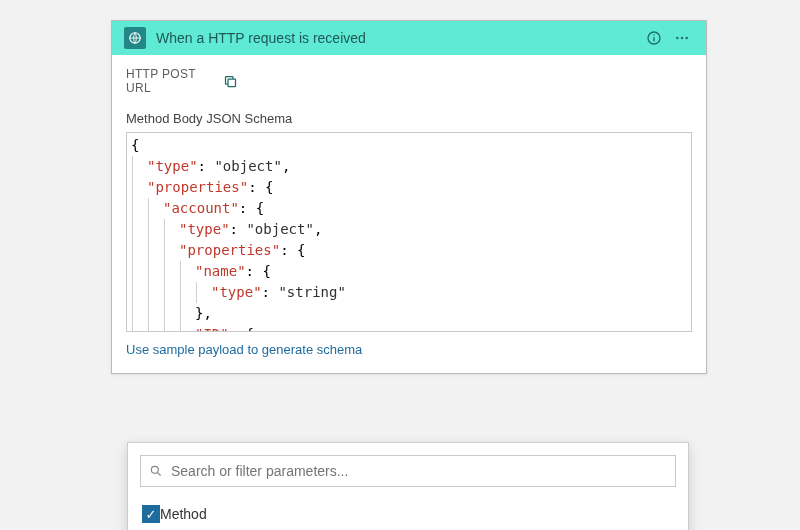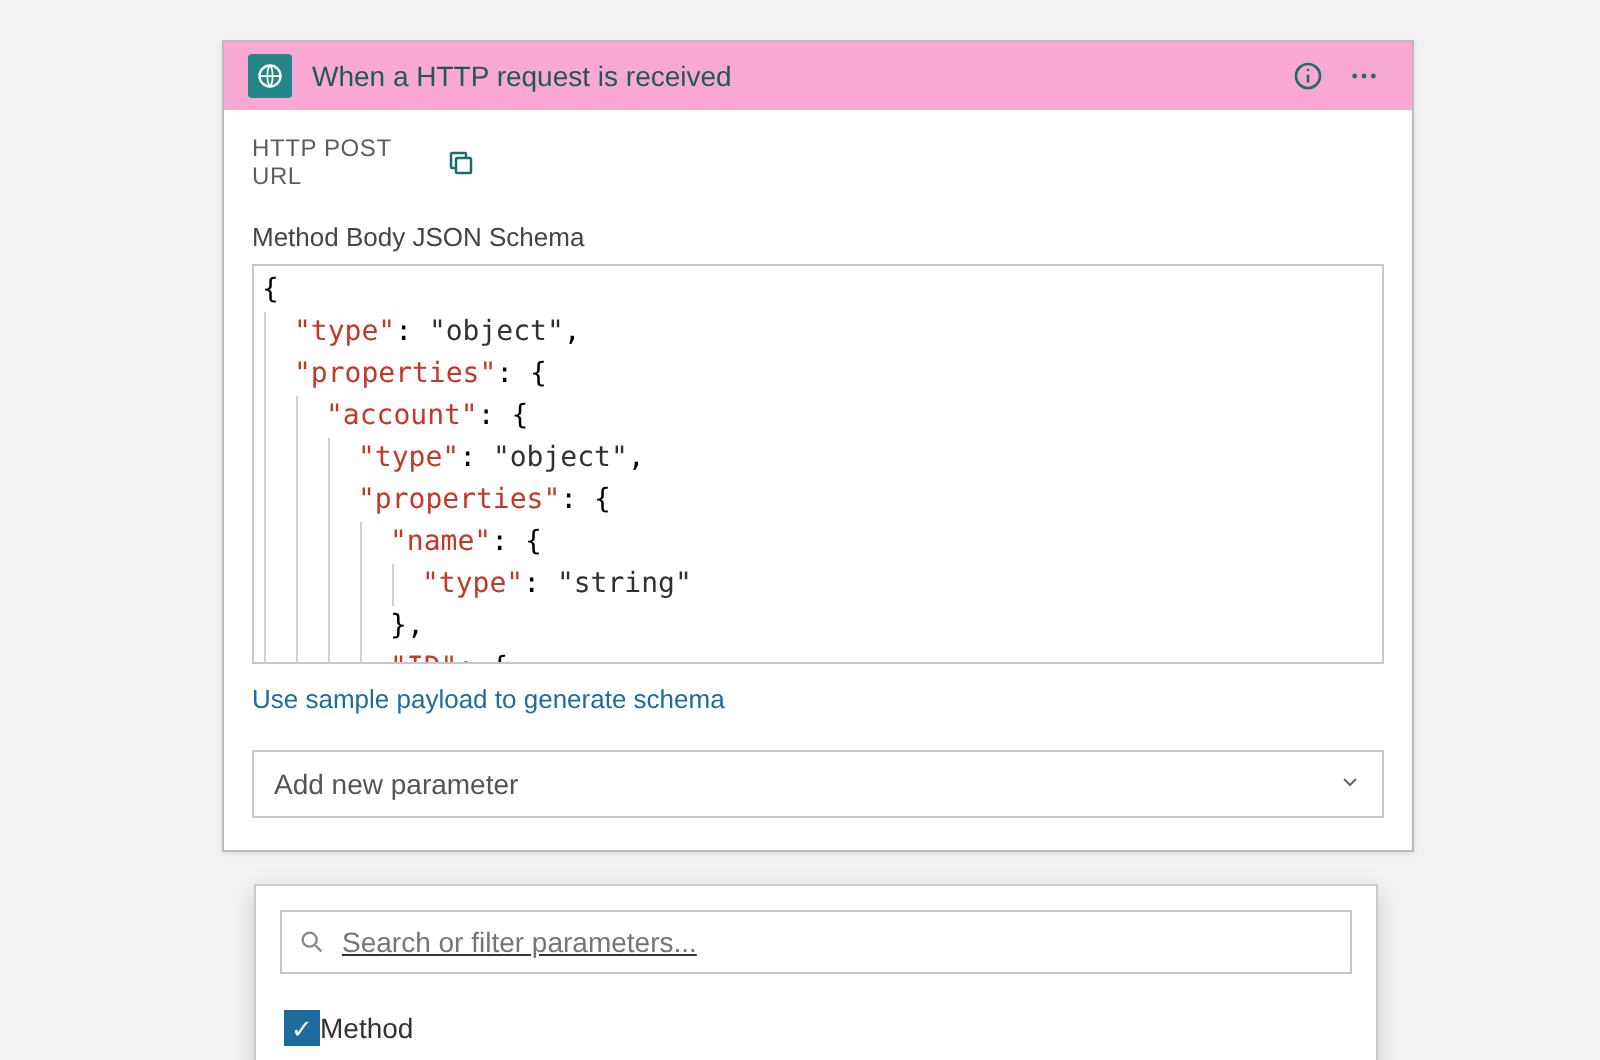--- a/index.html
+++ b/index.html
@@ -16,21 +16,21 @@
   .card {
     position: absolute;
     left: 111px;
     top: 20px;
     width: 596px;
     background: #fff;
     border: 1px solid #bbb;
     box-shadow: 0 1px 3px rgba(0,0,0,0.08);
   }
   .card-header {
-    background: #f9a8d4;
+    background: #5eead4;
     height: 34px;
     display: flex;
     align-items: center;
     padding: 0 12px;
     color: #1e5858;
   }
   .card-header .connector-icon {
     width: 22px; height: 22px;
     background: #248787;
     border-radius: 2px;
@@ -122,21 +122,20 @@
     height: 32px;
     display: flex; align-items: center;
     padding: 0 8px;
     color: #777;
     margin-bottom: 12px;
   }
   .search-box svg { width: 14px; height: 14px; margin-right: 8px; stroke: #888; fill: none; }
   .search-box input {
     border: none; outline: none; flex: 1; font-size: 14px; color: #333;
     font-family: inherit;
-    text-decoration: underline;
   }
   .chk-row {
     display: flex; align-items: center; gap: 0;
     padding: 6px 2px;
     font-size: 14px;
     color: #333;
     cursor: pointer;
   }
   .chk { width: 18px; height: 18px; border: 1px solid #555; display: flex; align-items: center; justify-content: center; }
   .chk.checked { background: #1e6b9e; border-color: #1e6b9e; }
@@ -182,28 +181,20 @@
     </div>
 
     <div class="schema-label">Method Body JSON Schema</div>
 
     <div class="json-editor" id="json-editor">
         <pre><div><span class="tok-punct">{</span></div><div><span class="guide"><span class="tok-key">"type"</span><span class="tok-punct">:</span> "object"<span class="tok-punct">,</span></span></div><div><span class="guide"><span class="tok-key">"properties"</span><span class="tok-punct">:</span> <span class="tok-punct">{</span></span></div><div><span class="guide"><span class="guide"><span class="tok-key">"account"</span><span class="tok-punct">:</span> <span class="tok-punct">{</span></span></span></div><div><span class="guide"><span class="guide"><span class="guide"><span class="tok-key">"type"</span><span class="tok-punct">:</span> "object"<span class="tok-punct">,</span></span></span></span></div><div><span class="guide"><span class="guide"><span class="guide"><span class="tok-key">"properties"</span><span class="tok-punct">:</span> <span class="tok-punct">{</span></span></span></span></div><div><span class="guide"><span class="guide"><span class="guide"><span class="guide"><span class="tok-key">"name"</span><span class="tok-punct">:</span> <span class="tok-punct">{</span></span></span></span></span></div><div><span class="guide"><span class="guide"><span class="guide"><span class="guide"><span class="guide"><span class="tok-key">"type"</span><span class="tok-punct">:</span> "string"</span></span></span></span></span></div><div><span class="guide"><span class="guide"><span class="guide"><span class="guide"><span class="tok-punct">}</span><span class="tok-punct">,</span></span></span></span></span></div><div><span class="guide"><span class="guide"><span class="guide"><span class="guide"><span class="tok-key">"ID"</span><span class="tok-punct">:</span> <span class="tok-punct">{</span></span></span></span></span></div><div></div></pre>
       </div>
 
     <div class="sample-link">Use sample payload to generate schema</div>
 
-    <div class="param-combo">
-      <span>Add new parameter</span>
-      <span class="chev">
-        <svg width="12" height="12" viewBox="0 0 24 24" fill="none" stroke="currentColor" stroke-width="2">
-            <polyline points="6 9 12 15 18 9"></polyline>
-          </svg>
-      </span>
-    </div>
   </div>
 </div>
 
 <div class="dropdown-panel">
   <div class="search-box">
     <svg viewBox="0 0 24 24">
         <circle cx="10" cy="10" r="6" stroke-width="2"></circle>
         <line x1="15" y1="15" x2="20" y2="20" stroke-width="2"></line>
       </svg>
     <input type="text" placeholder="Search or filter parameters..." style="">

